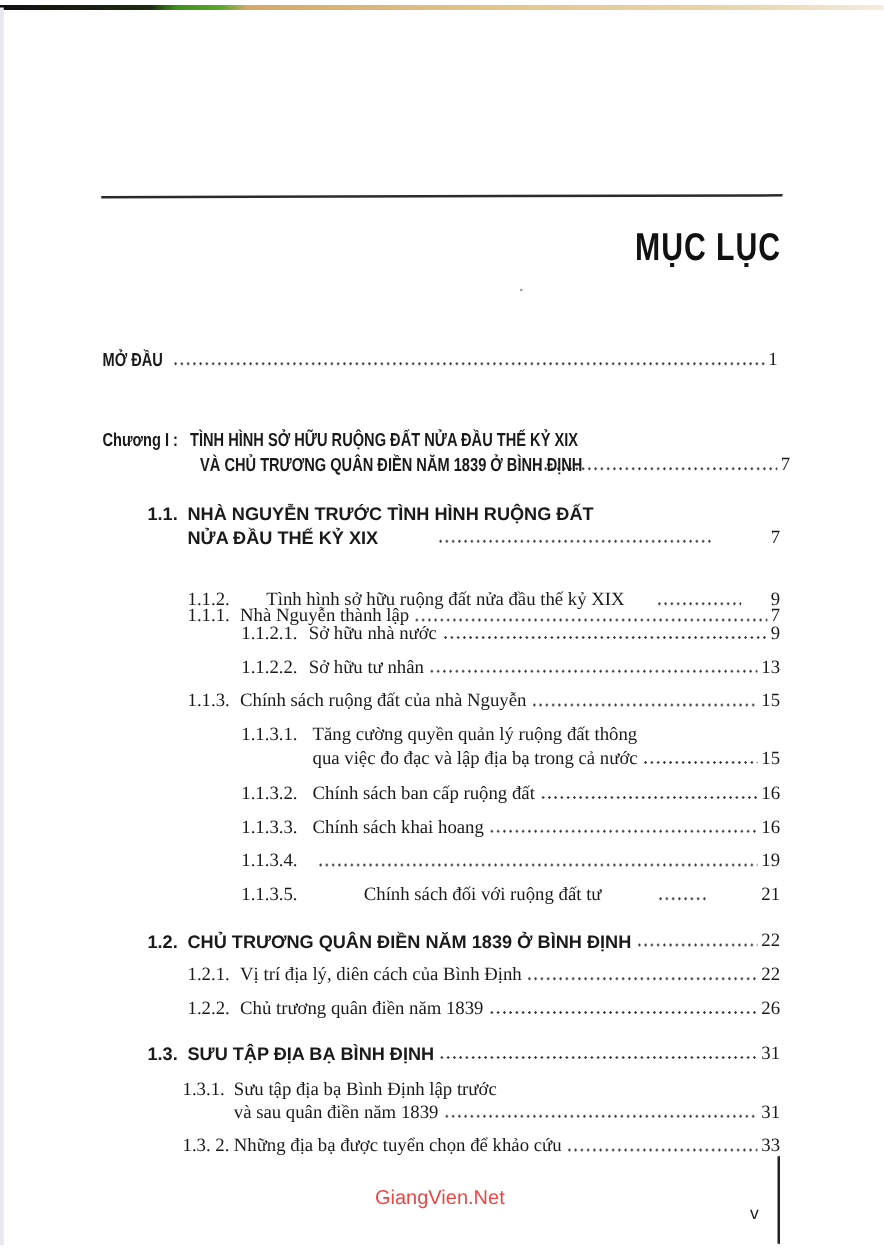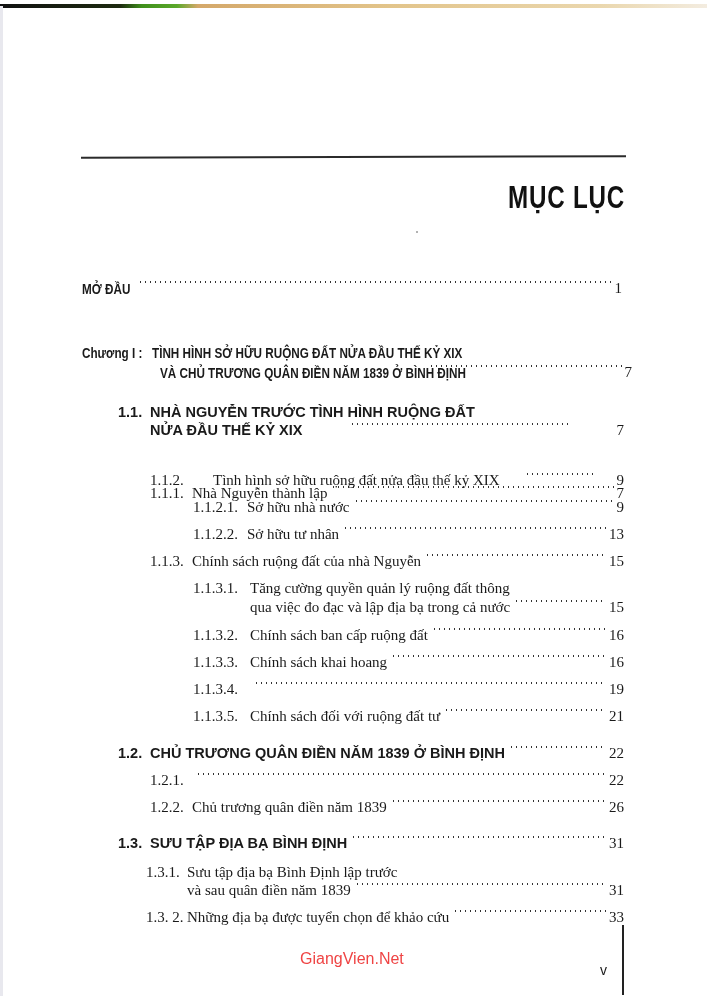--- a/index.html
+++ b/index.html
@@ -2,21 +2,21 @@
 <html><head>
   <meta charset="utf-8">
   <style>
     html, body { margin: 0; padding: 0; }
     body { width: 707px; height: 1000px; background: #ffffff; position: relative; overflow: hidden; font-family: "Liberation Serif", serif; color: #1a1a1a; }
     .topbar { position: absolute; left: 0; top: 4px; width: 707px; height: 4px;
       background: linear-gradient(to right, #111 0%, #1d2a10 17%, #3f8f1c 20%, #5aa82a 25%, #d4a86a 28%, #e2c48a 55%, #ead7ae 85%, #f3ece0 100%); }
     .leftedge { position: absolute; left: 0; top: 6px; width: 3px; height: 990px; background: #e8e8ee; }
     .rule { position: absolute; left: 81px; top: 156px; width: 545px; height: 2px; background: #2b2b2b; transform: rotate(-0.15deg); }
     .title { position: absolute; right: 82px; top: 180px; font-family: "Liberation Sans", sans-serif; font-weight: bold; font-size: 31px; letter-spacing: 1px; transform: scaleX(0.78); transform-origin: right center; color: #111; }
-    .row { position: absolute; display: flex; align-items: flex-start; white-space: nowrap; }
+    .row { position: absolute; display: flex; align-items: flex-end; white-space: nowrap; }
     .row .lead { flex: 1; overflow: hidden; margin: 0 3px 4px 4px; height: 4px; background-image: radial-gradient(circle, #333 0.9px, transparent 1.1px); background-size: 5px 4px; background-repeat: repeat-x; background-position: 0 0; }
     .row .pg { text-align: right; }
     .cond { font-family: "Liberation Sans", sans-serif; font-weight: bold; display: inline-block; transform: scaleX(0.78); transform-origin: left center; }
     .mo { left: 82px; top: 280px; width: 540px; font-size: 15px; }
     .ch-label { position: absolute; left: 82px; top: 344px; font-family: "Liberation Sans", sans-serif; font-weight: bold; font-size: 15px; transform: scaleX(0.78); transform-origin: left center; }
     .ch-l1 { position: absolute; left: 152px; top: 344px; font-family: "Liberation Sans", sans-serif; font-weight: bold; font-size: 15px; transform: scaleX(0.78); transform-origin: left center; }
     .ch-row { left: 160px; top: 364px; width: 472px; font-size: 15px; }
     .sec { font-family: "Liberation Sans", sans-serif; font-weight: bold; font-size: 14.5px; }
     .sub { font-family: "Liberation Serif", serif; font-size: 15px; }
     .num { display: inline-block; }
@@ -113,36 +113,37 @@
   <span class="lead"></span>
   <span class="pg">16</span>
 </div>
 
 <div class="row sub" style="left:193px; top:681px; width:431px;">
   <span class="num" style="width:57px">1.1.3.4.</span>
   <span class="lead"></span>
   <span class="pg">19</span>
 </div>
 
-<div class="row sub" style="left:193px; top:708px; width:431px;">
+<div class="row sub" style="left:193px; top:708px; width:431px;gap:41px;">
   <span class="num" style="width:57px">1.1.3.5.</span>
   <span>Chính sách đối với ruộng đất tư</span>
   <span class="lead"></span>
   <span class="pg">21</span>
 </div>
 
 <div class="row sec" style="left:118px; top:745px; width:506px;">
   <span class="num" style="width:32px">1.2.</span>
   <span>CHỦ TRƯƠNG QUÂN ĐIỀN NĂM 1839 Ở BÌNH ĐỊNH</span>
   <span class="lead"></span>
   <span class="pg" style="font-family:'Liberation Serif',serif; font-weight:normal; font-size:15px;">22</span>
 </div>
 
 <div class="row sub" style="left:150px; top:772px; width:474px;">
   <span class="num" style="width:42px">1.2.1.</span>
+  <span>Vị trí địa lý, diên cách của Bình Định</span>
   <span class="lead"></span>
   <span class="pg">22</span>
 </div>
 
 <div class="row sub" style="left:150px; top:799px; width:474px;">
   <span class="num" style="width:42px">1.2.2.</span>
   <span>Chủ trương quân điền năm 1839</span>
   <span class="lead"></span>
   <span class="pg">26</span>
 </div>

